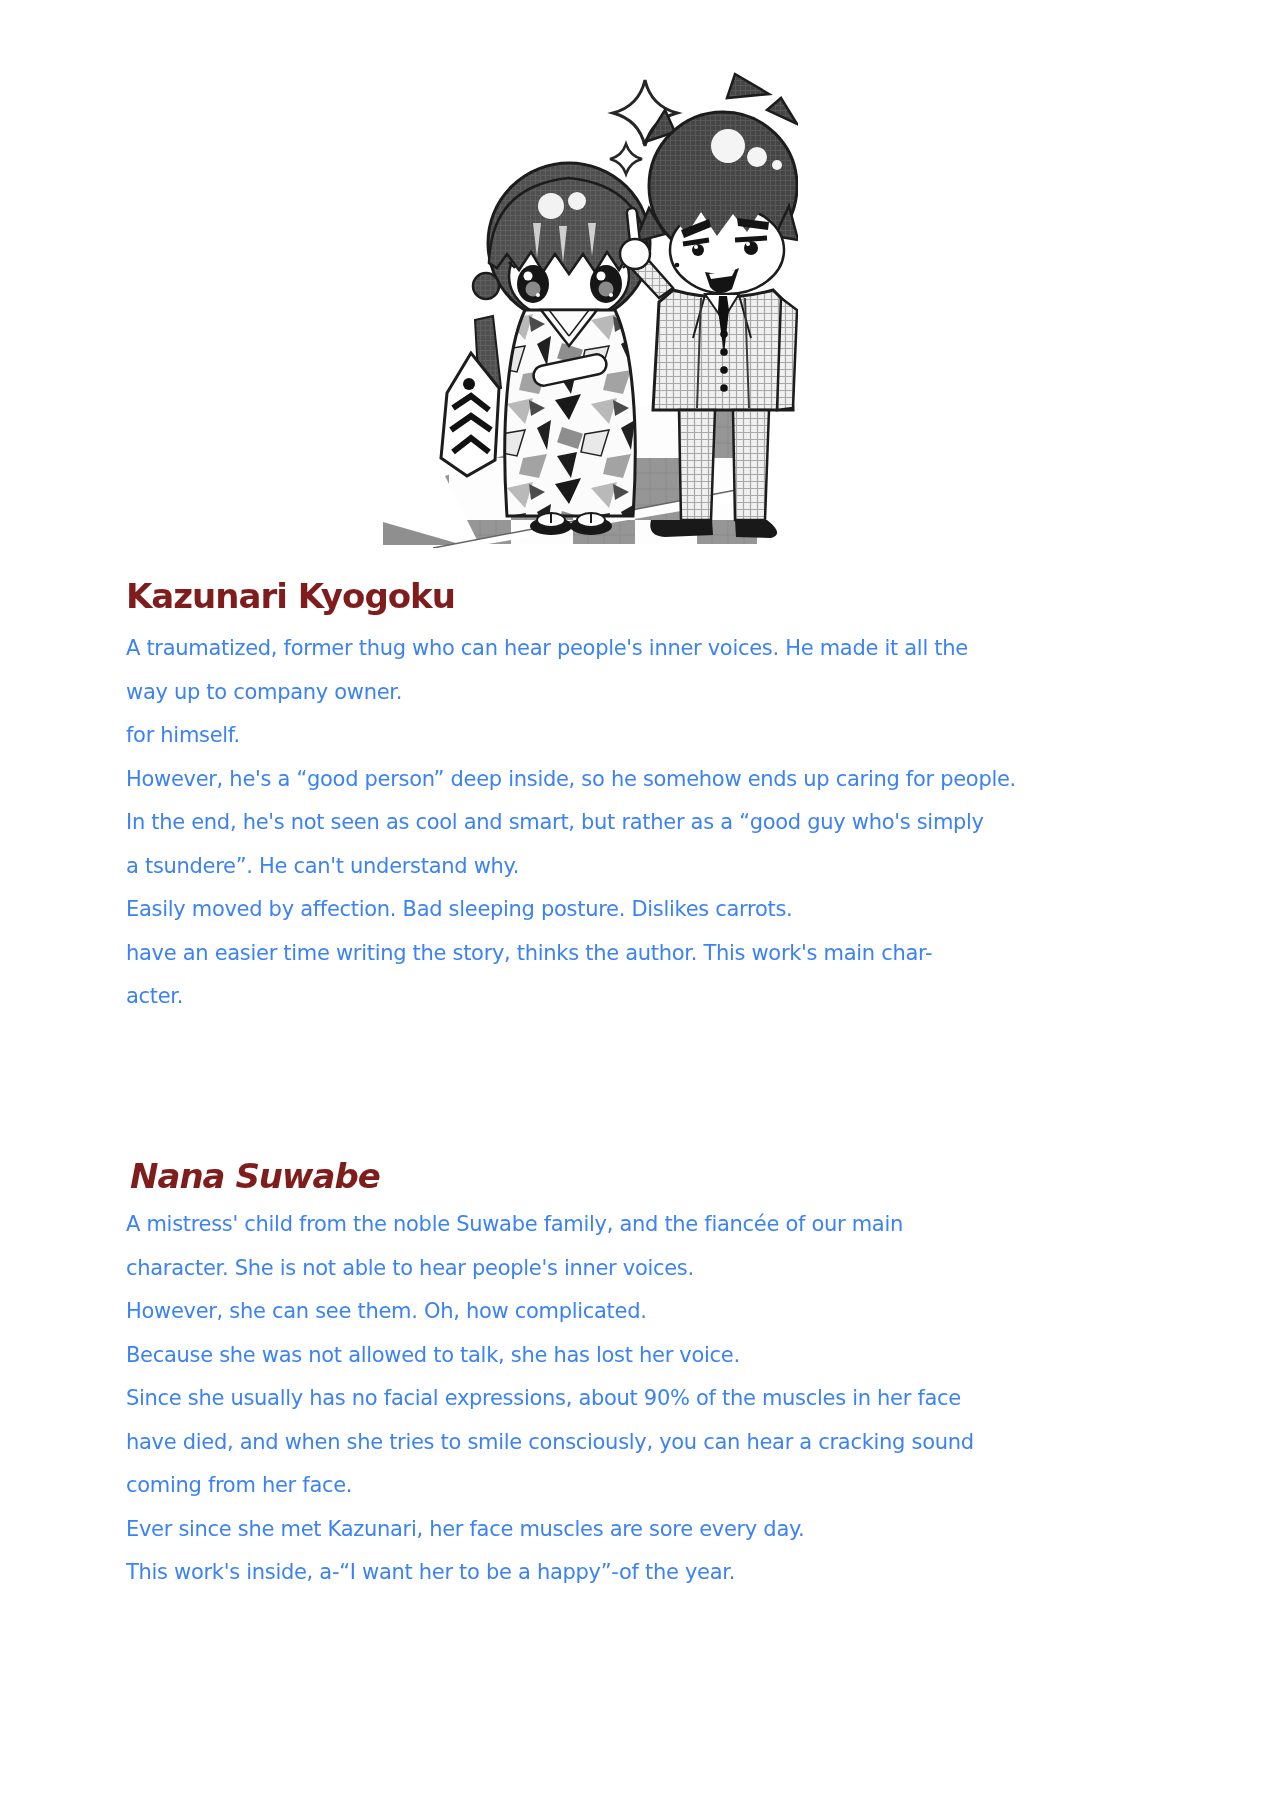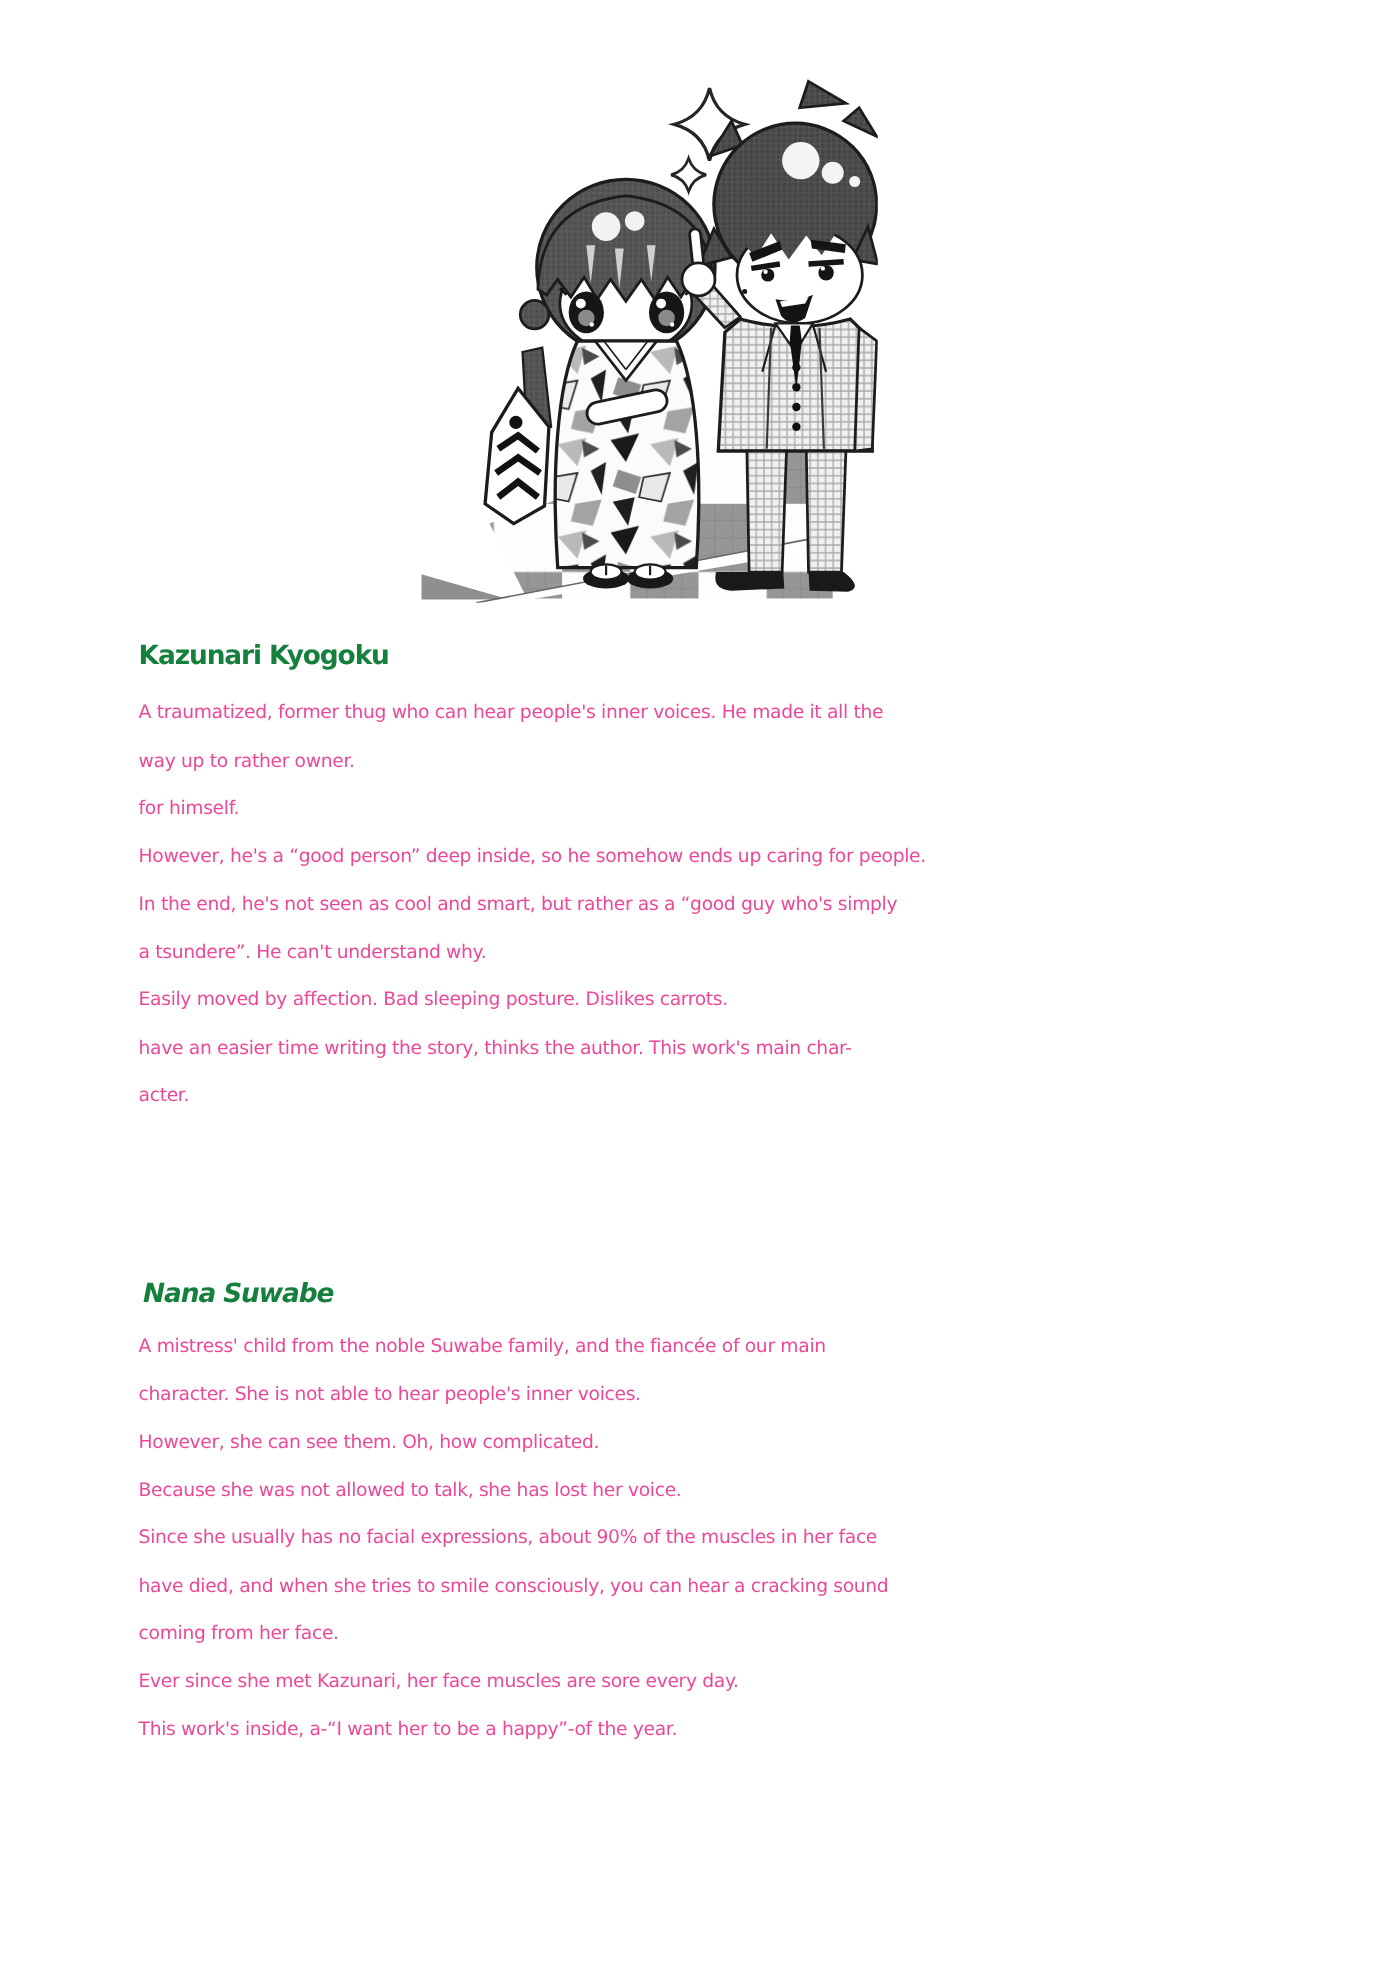--- a/index.html
+++ b/index.html
@@ -1,27 +1,27 @@
 <!DOCTYPE html>
 <html><head>
 <meta charset="utf-8">
 <style>
   html,body{margin:0;padding:0;background:#ffffff;}
   .page{position:relative;width:1266px;height:1798px;background:#ffffff;overflow:hidden;
         font-family:"DejaVu Sans",sans-serif;color:#1b1b1b;}
   #illustration{position:absolute;left:383px;top:58px;width:415px;height:490px;}
   .heading{margin:0;font-family:"DejaVu Sans",sans-serif;font-weight:bold;
-           font-size:24px;line-height:40px;letter-spacing:-1px;color:#15803d;white-space:nowrap;}
+           font-size:34px;line-height:40px;letter-spacing:-1px;color:#7f1d1d;white-space:nowrap;}
   #k-heading{position:absolute;left:126px;top:576px;}
   #k-lines{position:absolute;left:126px;top:627px;}
   #n-heading{position:absolute;left:130px;top:1156px;font-style:italic;}
   #n-lines{position:absolute;left:126px;top:1203px;}
   .lines{white-space:nowrap;}
-  .text-line{font-family:"DejaVu Sans",sans-serif;font-size:17px;line-height:43.5px;
-             letter-spacing:-0.3px;color:#ec4899;white-space:nowrap;}
+  .text-line{font-family:"DejaVu Sans",sans-serif;font-size:21px;line-height:43.5px;
+             letter-spacing:-0.3px;color:#3b82f6;white-space:nowrap;}
 </style>
 </head>
 <body>
 
 <div class="page">
 
   <svg id="illustration" viewBox="0 0 415 490" xmlns="http://www.w3.org/2000/svg">
     <defs>
       <pattern id="hatch" width="5" height="5" patternUnits="userSpaceOnUse">
         <rect width="5" height="5" fill="#4f4f4f"></rect>
@@ -147,21 +147,21 @@
       <polygon points="296,352 332,352 328,462 298,462" fill="url(#check)" stroke="#1c1c1c" stroke-width="2.5"></polygon>
       <polygon points="350,352 386,352 382,462 352,462" fill="url(#check)" stroke="#1c1c1c" stroke-width="2.5"></polygon>
       <path d="M268 462 Q264 478 282 479 L330 477 L329 462 Z" fill="#191919"></path>
       <path d="M352 462 L384 462 Q402 476 388 480 L353 479 Z" fill="#191919"></path>
     </g>
   </svg>
 
   <h2 class="heading" id="k-heading">Kazunari Kyogoku</h2>
   <div class="lines" id="k-lines">
       <div class="text-line">A traumatized, former thug who can hear people's inner voices. He made it all the</div>
-      <div class="text-line">way up to rather owner.</div>
+      <div class="text-line">way up to company owner.</div>
       <div class="text-line">for himself.</div>
       <div class="text-line">However, he's a “good person” deep inside, so he somehow ends up caring for people.</div>
       <div class="text-line">In the end, he's not seen as cool and smart, but rather as a “good guy who's simply</div>
       <div class="text-line">a tsundere”. He can't understand why.</div>
       <div class="text-line">Easily moved by affection. Bad sleeping posture. Dislikes carrots.</div>
       <div class="text-line">have an easier time writing the story, thinks the author. This work's main char-</div>
       <div class="text-line">acter.</div>
     </div>
 
   <h2 class="heading" id="n-heading">Nana Suwabe</h2>

